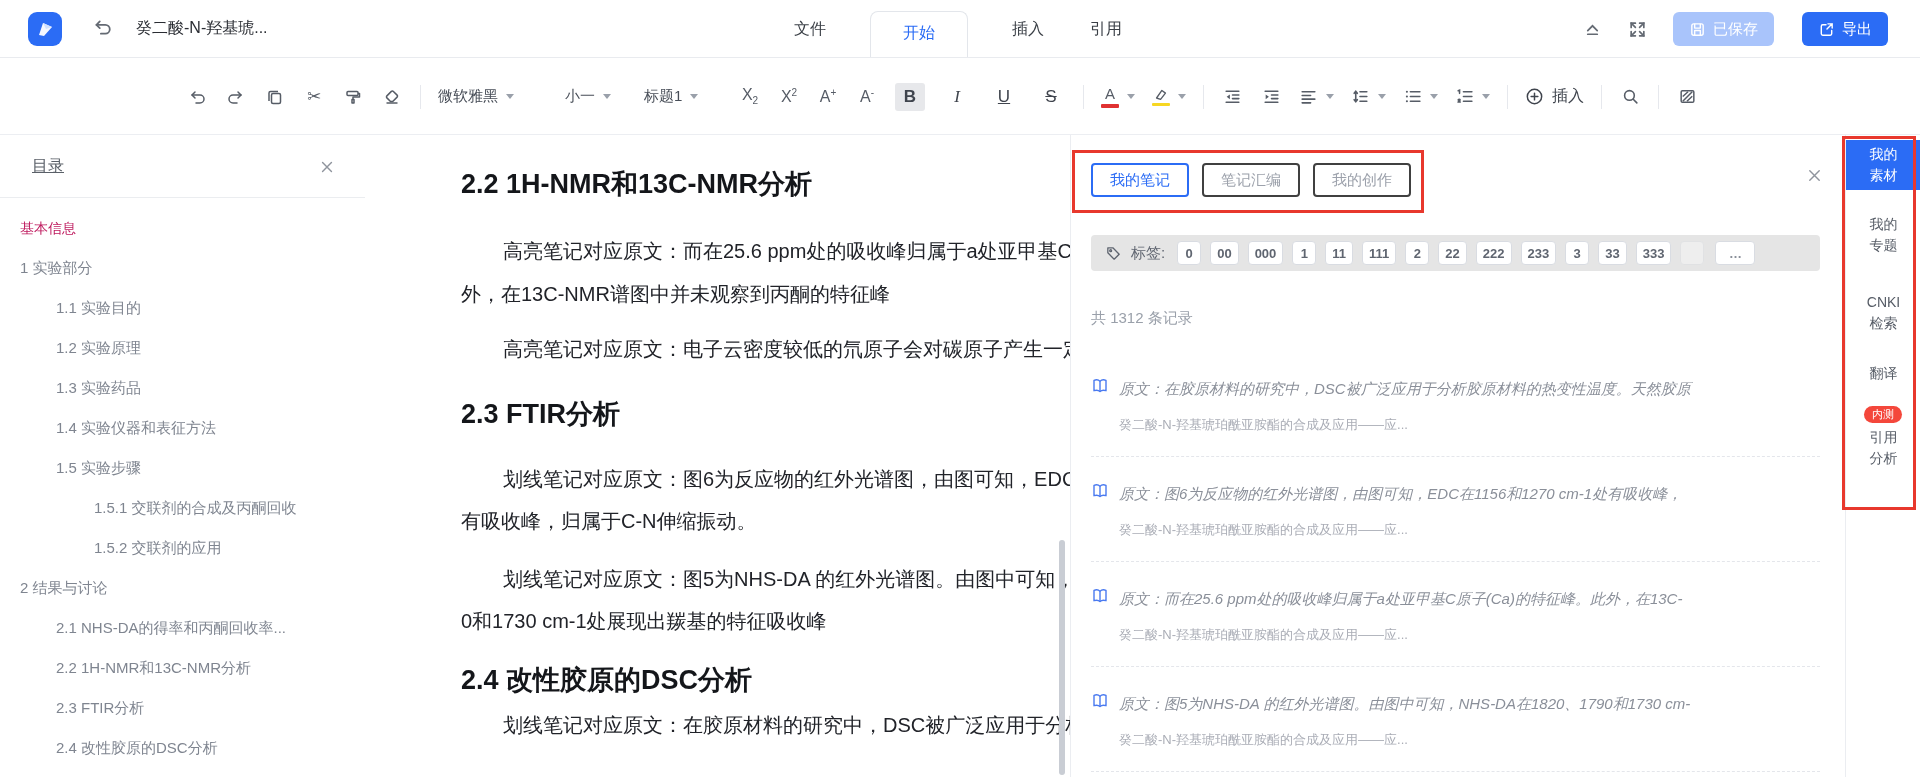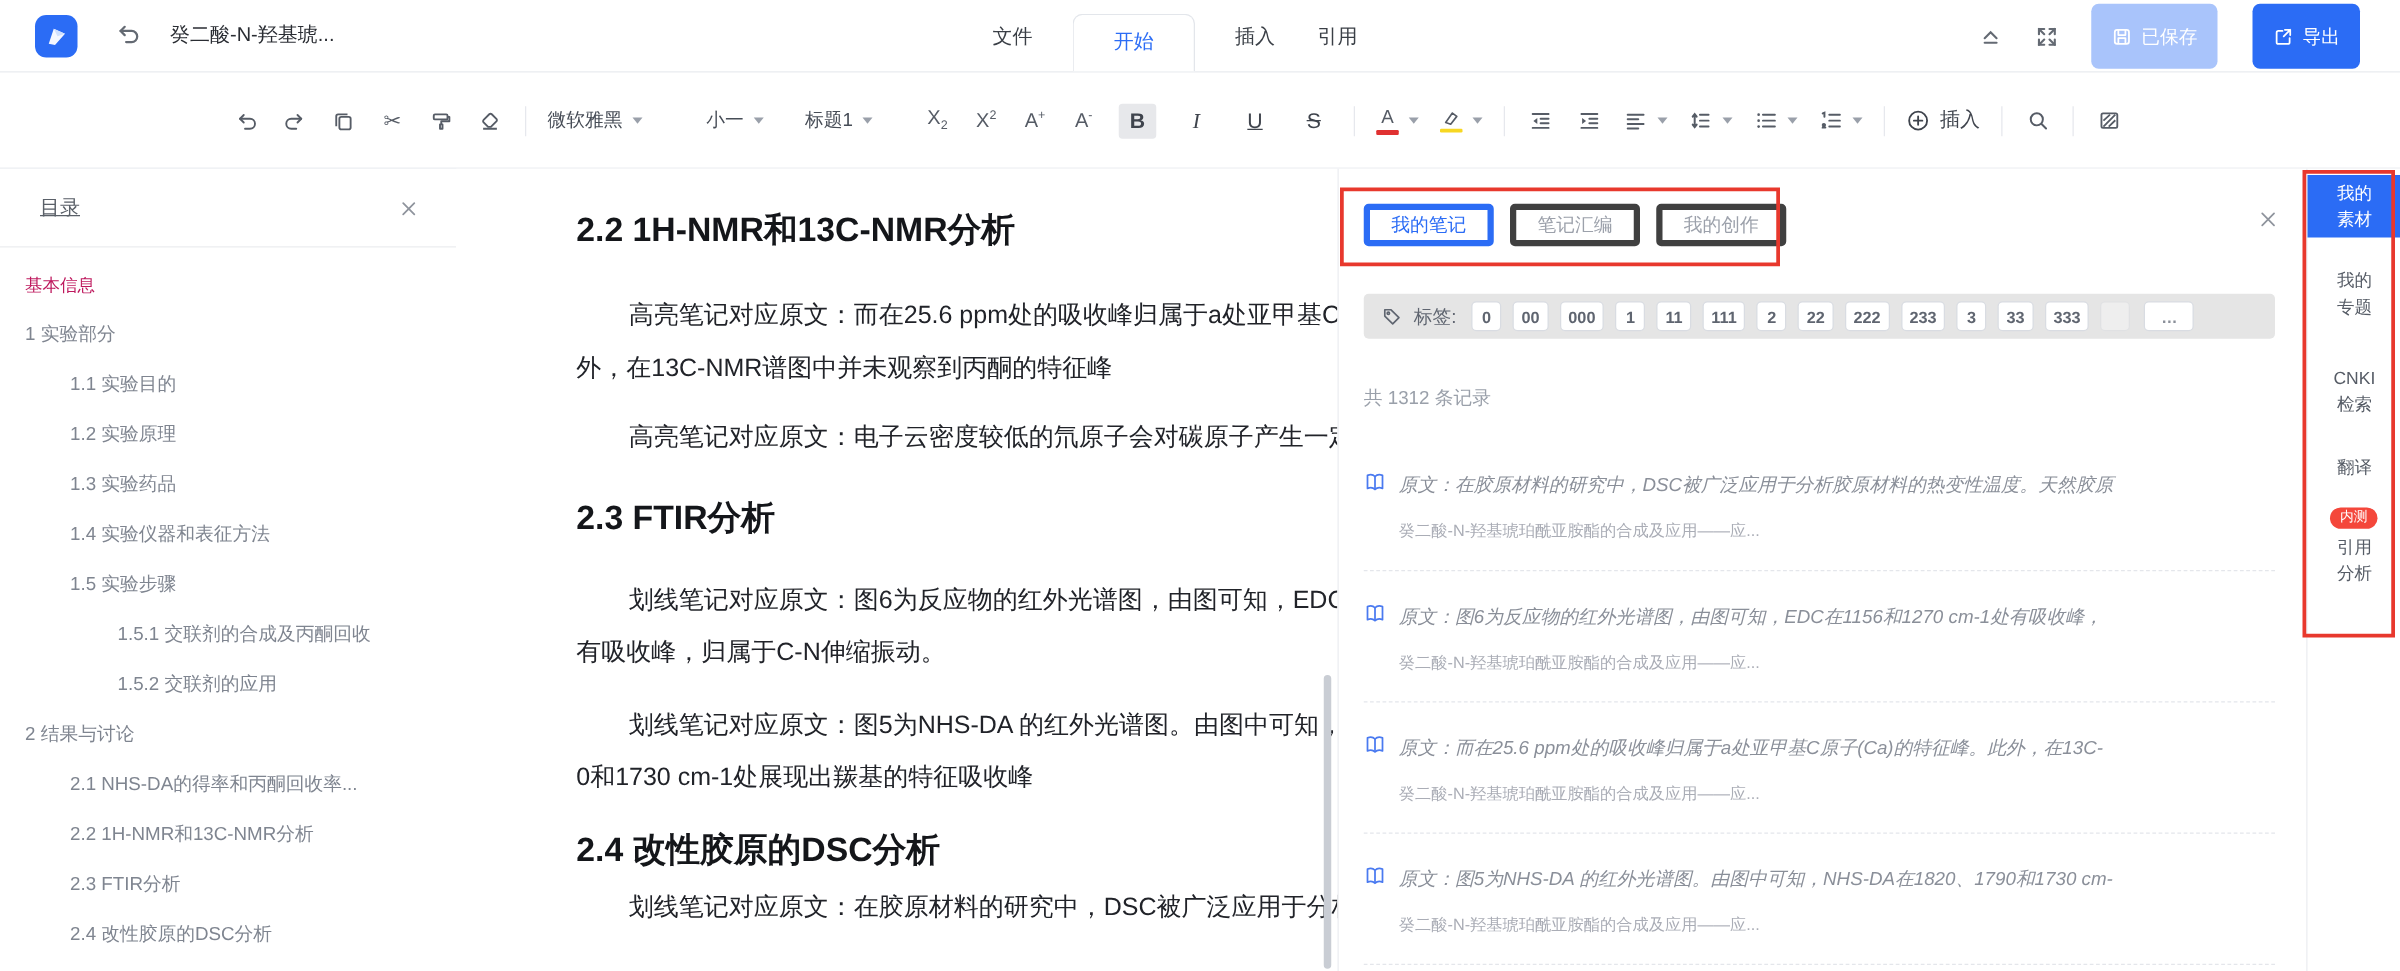--- a/index.html
+++ b/index.html
@@ -8,27 +8,27 @@
   .app { position:relative; width:1920px; height:777px; background:#fff;padding-left:24px; }
 
   
   .titlebar { position:absolute; left:0; top:0; width:1920px; height:58px;
     border-bottom:1px solid #e9ebef; background:#fff; }
   .logo { position:absolute; left:28px; top:12px; width:34px; height:34px; border-radius:9px;
     background:var(--accent); display:flex; align-items:center; justify-content:center; }
   .tb-undo { position:absolute; left:92px; top:17px; color:#646a73; cursor:pointer; }
   .doc-title { position:absolute; left:136px; top:18px; font-size:16px; color:#2a2d33; max-width:180px;
     white-space:nowrap; overflow:hidden; }
-  .ribbon-tabs { position:absolute; left:792px; top:0; height:58px; display:flex; align-items:center; gap:30px; }
+  .ribbon-tabs { position:absolute; left:792px; top:0; height:58px; display:flex; align-items:center; gap:42px; }
   .ribbon-tab { font-size:16px; color:#3a3f46; cursor:pointer; padding:8px 2px; }
   .ribbon-tab.active { color:var(--accent); background:#fff; border:1px solid #e3e6eb; border-bottom:none;
     border-radius:8px 8px 0 0; padding:11px 32px 13px; margin-top:10px; }
   .tb-right { position:absolute; right:0; top:0; height:58px; display:flex; align-items:center; }
   .tb-icon { color:#646a73; margin-right:26px; cursor:pointer; display:flex; }
-  .btn { height:52px; border-radius:6px; display:flex; align-items:center; gap:7px;
+  .btn { height:34px; border-radius:6px; display:flex; align-items:center; gap:7px;
     color:#fff; font-size:15px; padding:0 16px; cursor:pointer; }
   .btn-saved { background:var(--accent-soft); margin-right:28px; }
   .btn-export { background:var(--accent); margin-right:32px; }
 
   
   .toolbar { position:absolute; left:0; top:59px; width:1920px; height:76px; background:#fff;
     border-bottom:1px solid #eceef2; display:flex; align-items:center; padding-left:186px; column-gap:17px; }
   .ti { color:#565c66; display:flex; align-items:center; justify-content:center; height:28px; min-width:22px;
     cursor:pointer; font-size:17px; }
   .vdiv { width:1px; height:24px; background:#e6e8ed; }
@@ -67,21 +67,21 @@
   .doc-line { font-size:20px; color:#212329; }
   .doc-line.indent { padding-left:42px; }
   .doc-scrollbar { position:absolute; left:1059px; top:540px; width:6px; height:235px;
     background:#c9cdd4; border-radius:3px; cursor:pointer; }
 
   
   .panel { position:absolute; left:1070px; top:135px; width:775px; height:642px; background:#fff;
     border-left:1px solid #ebedf1; padding:28px 25px 0 20px; }
   .panel-tabs { display:flex; gap:13px; }
   .ptab { height:34px; padding:0 17px; display:flex; align-items:center; font-size:15px; border-radius:4px;
-    border:5px solid #404040; color:#9ca1ab; background:#fff; cursor:pointer; }
+    border:2px solid #404040; color:#9ca1ab; background:#fff; cursor:pointer; }
   .ptab.active { border-color:var(--accent); color:var(--accent); }
   .panel-close { position:absolute; right:22px; top:32px; }
   .tagsbar { margin-top:38px; height:36px; background:#e5e5e5; border-radius:4px; display:flex;
     align-items:center; padding:0 10px 0 14px; gap:9px; overflow:hidden; }
   .tagsbar .tags-label { font-size:15px; color:#5f6570; margin-right:3px; white-space:nowrap; }
   .chip { height:24px; min-width:24px; padding:0 6px; background:#fff; border:1px solid #d9dce2;
     border-radius:4px; font-size:13px; font-weight:bold; color:#5f6570; display:flex; align-items:center;
     justify-content:center; cursor:pointer; flex:none; }
   .chip.ghost { opacity:.35; width:20px; }
   .chip.more { width:40px; color:#8a8f99; margin-left:2px; }

